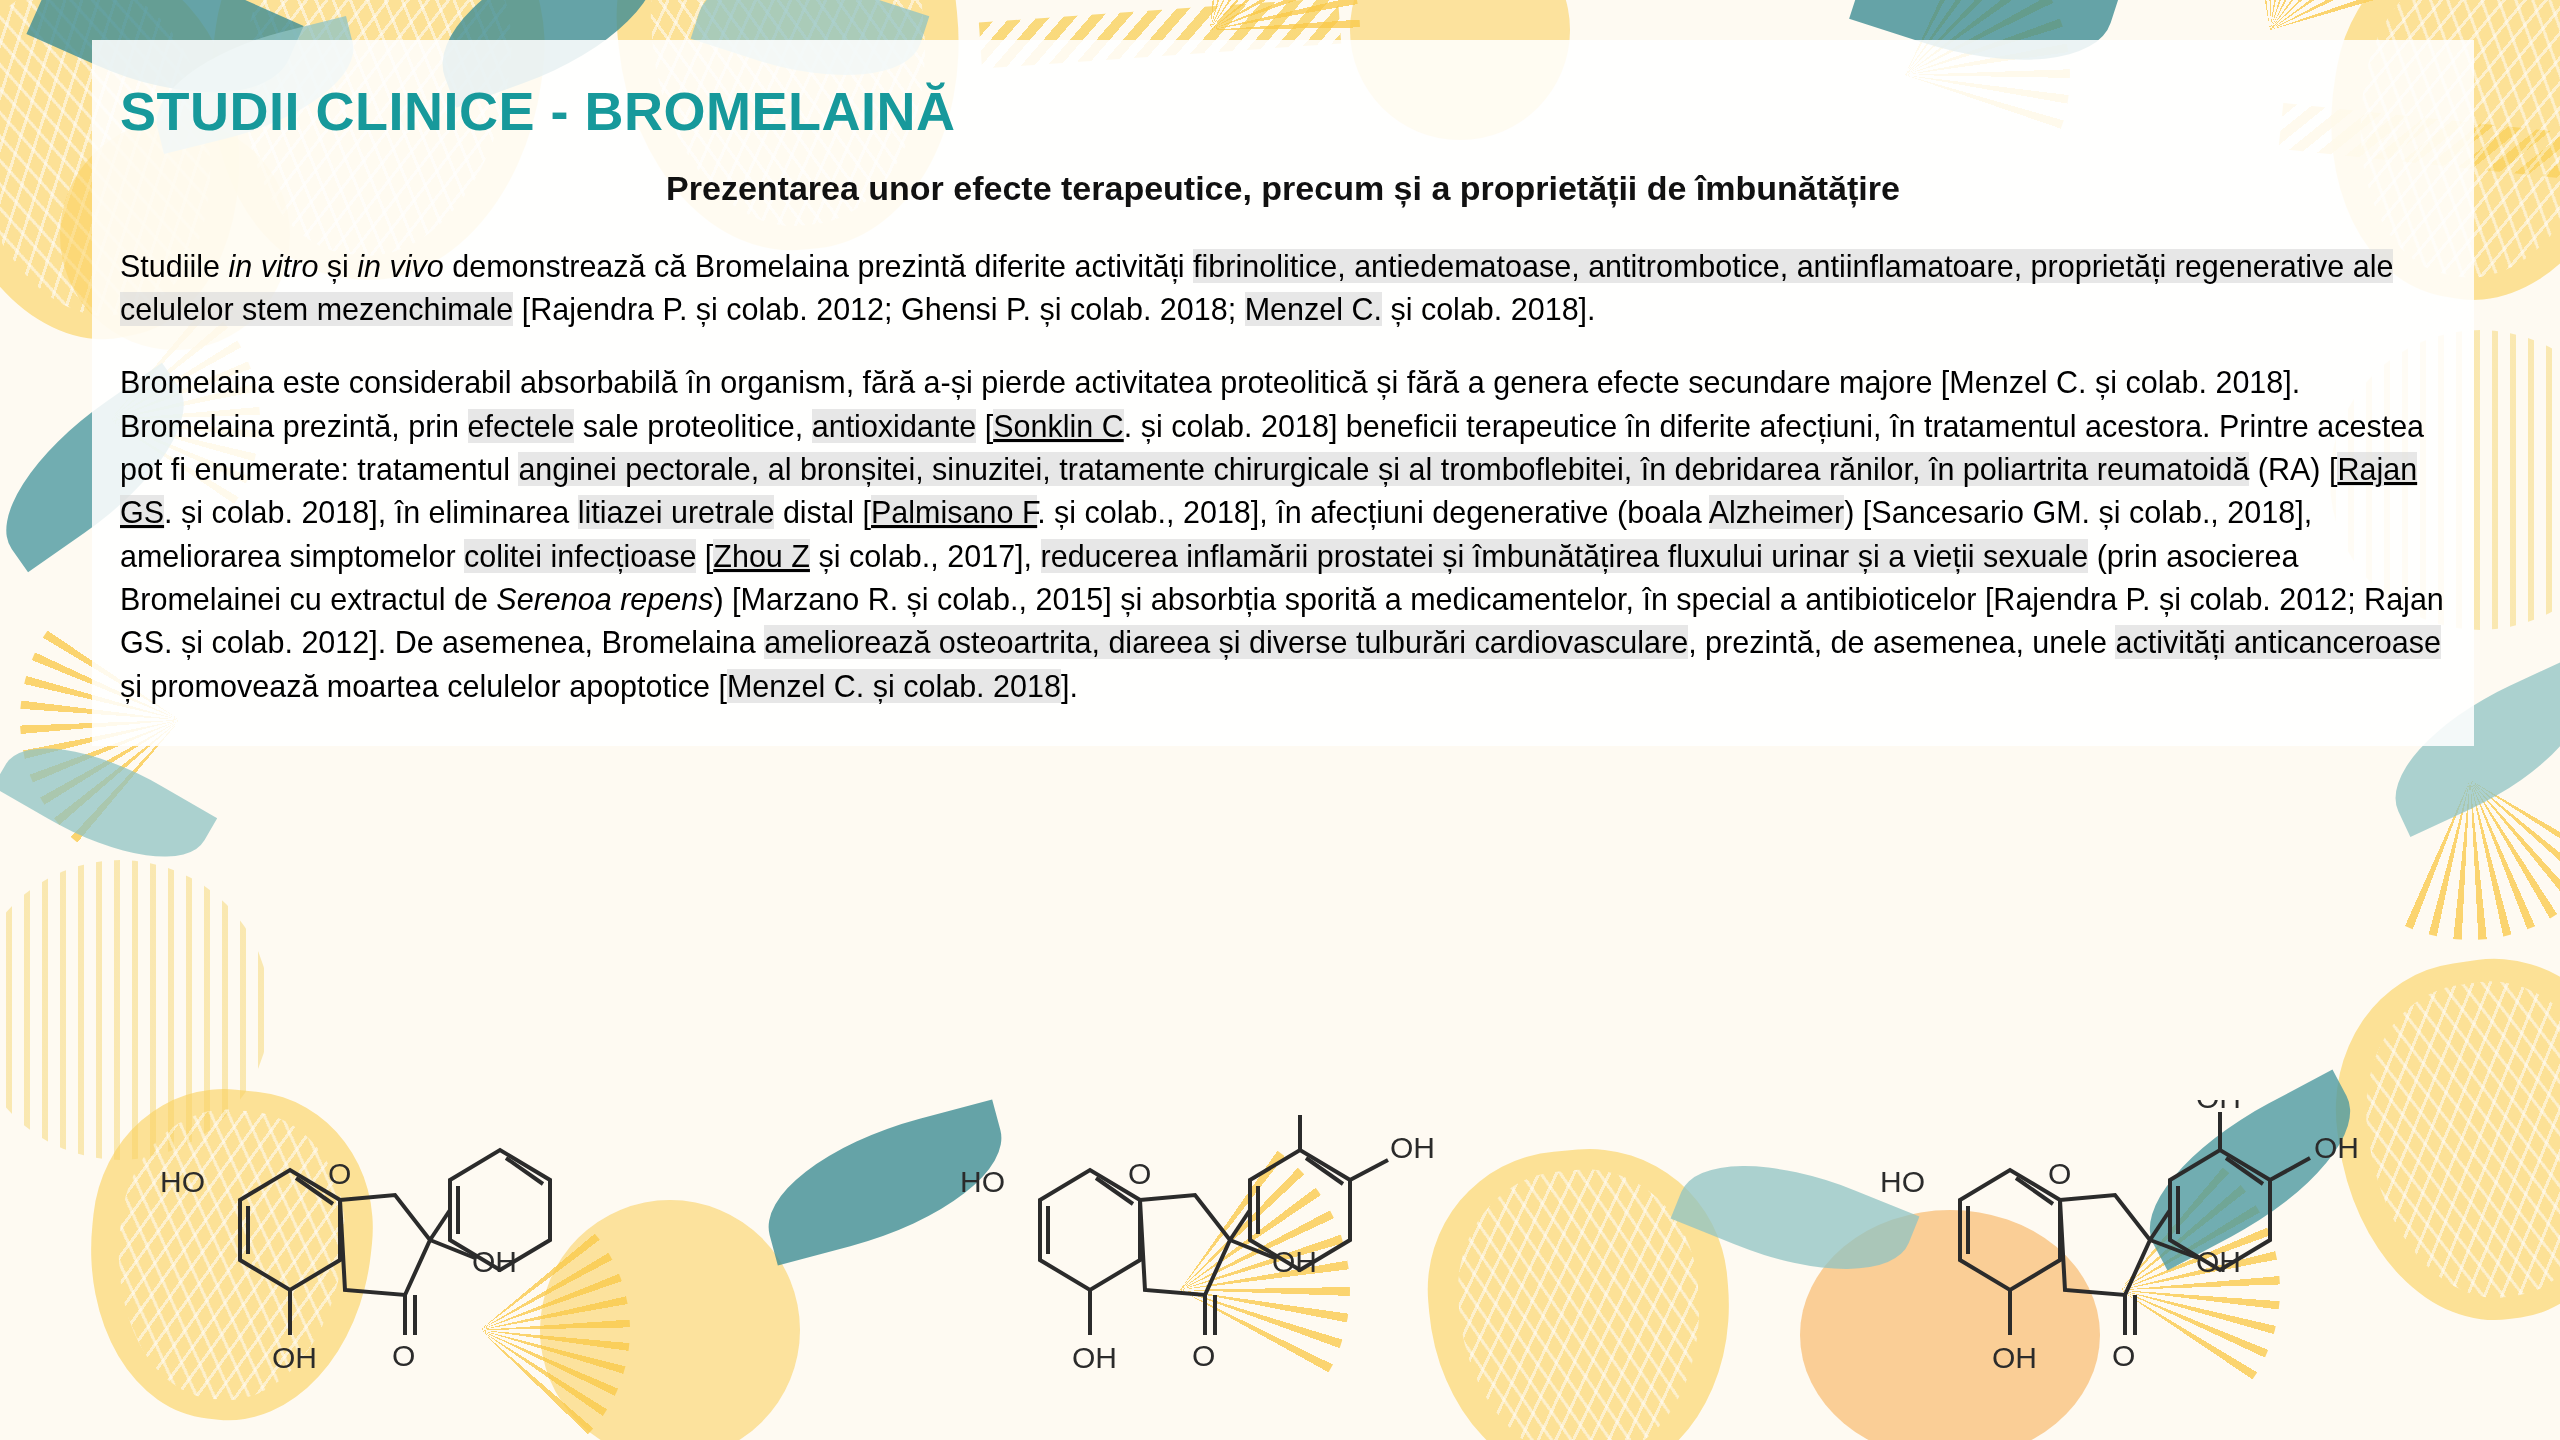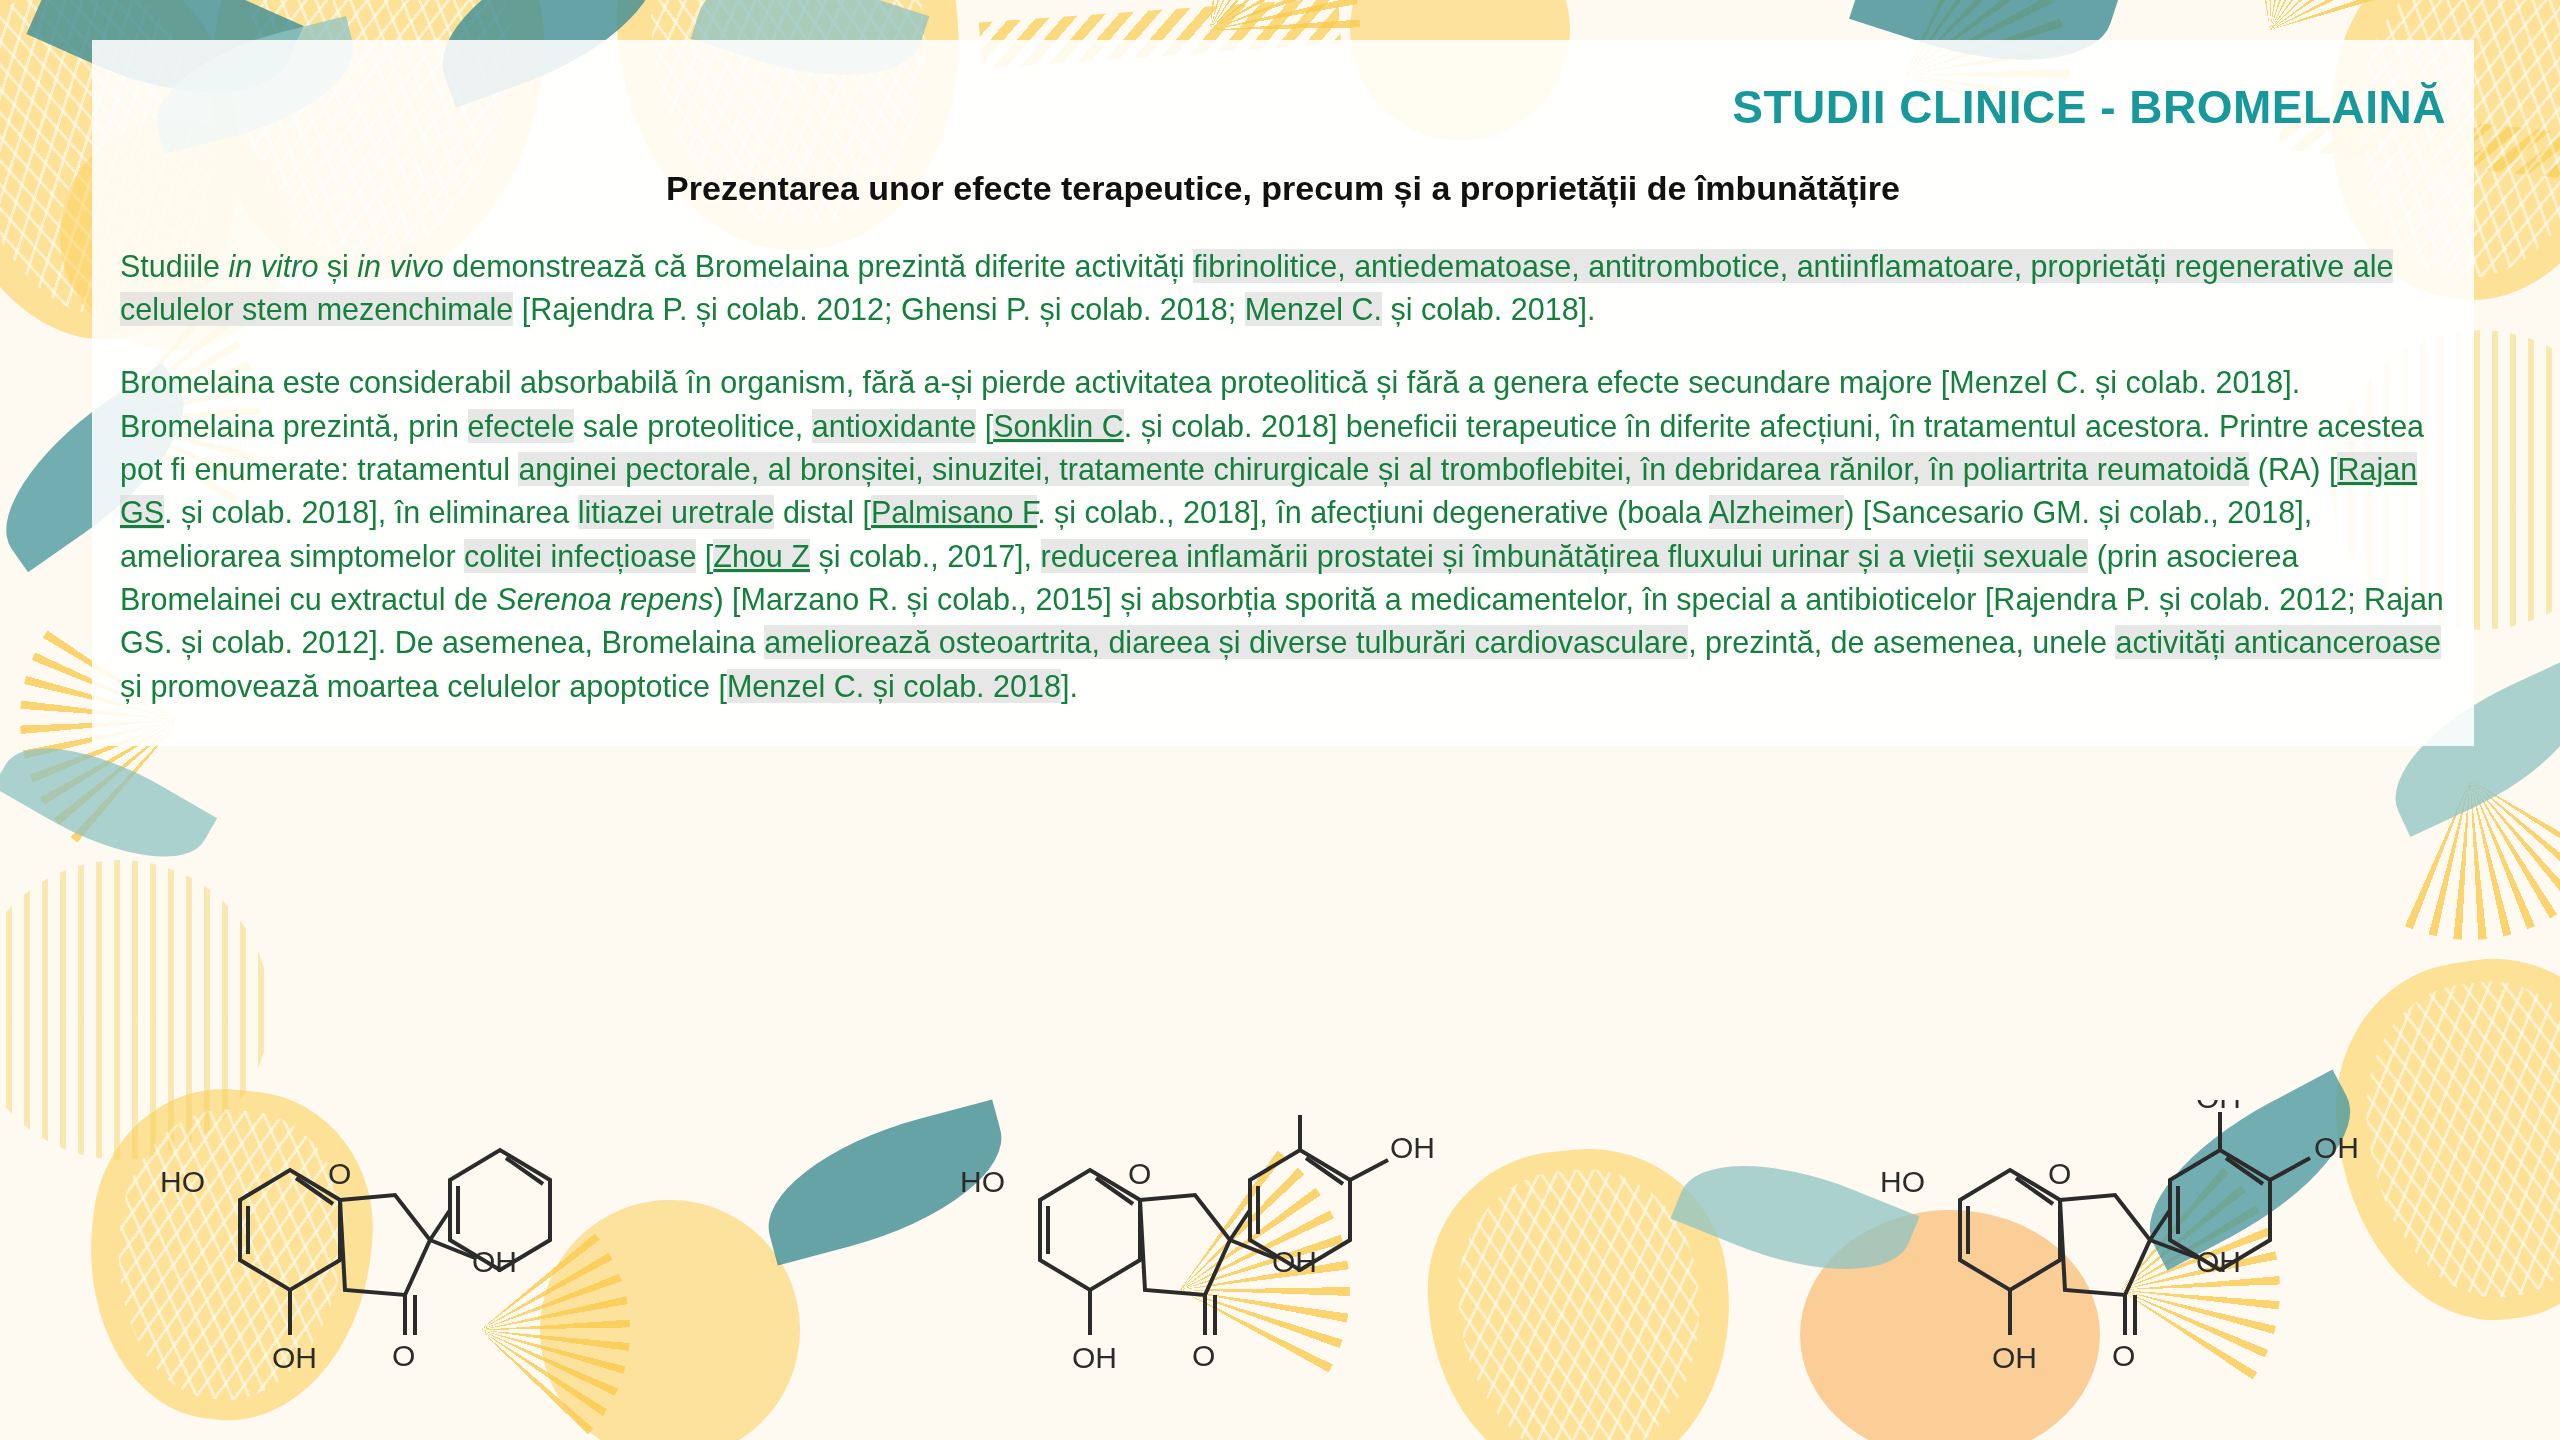--- a/index.html
+++ b/index.html
@@ -91,37 +91,37 @@
   #content-card {
     position: absolute;
     left: 92px;
     top: 40px;
     width: 2382px;
     background: rgba(255,255,255,.87);
     padding: 26px 28px 34px 28px;
     box-sizing: border-box;
   }
   #title {
-    text-align: right;
+    text-align: left;
     color: #17999b;
-    font-size: 46px;
+    font-size: 54px;
     font-weight: bold;
     letter-spacing: .5px;
-    margin: 14px 0 32px 0;
+    margin: 14px 0 24px 0;
   }
   #subtitle {
     text-align: center;
     color: #111;
     font-size: 34px;
     font-weight: bold;
     line-height: 1.32;
     margin: 0 0 34px 0;
   }
   .para {
-    color: #15803d;
+    color: #000000;
     font-size: 30.5px;
     line-height: 1.42;
     margin: 0 0 30px 0;
     text-align: left;
   }
   .para:last-child { margin-bottom: 4px; }
   .hl {           
     background: rgba(216,216,216,.62);
     box-decoration-break: clone;
     -webkit-box-decoration-break: clone;

